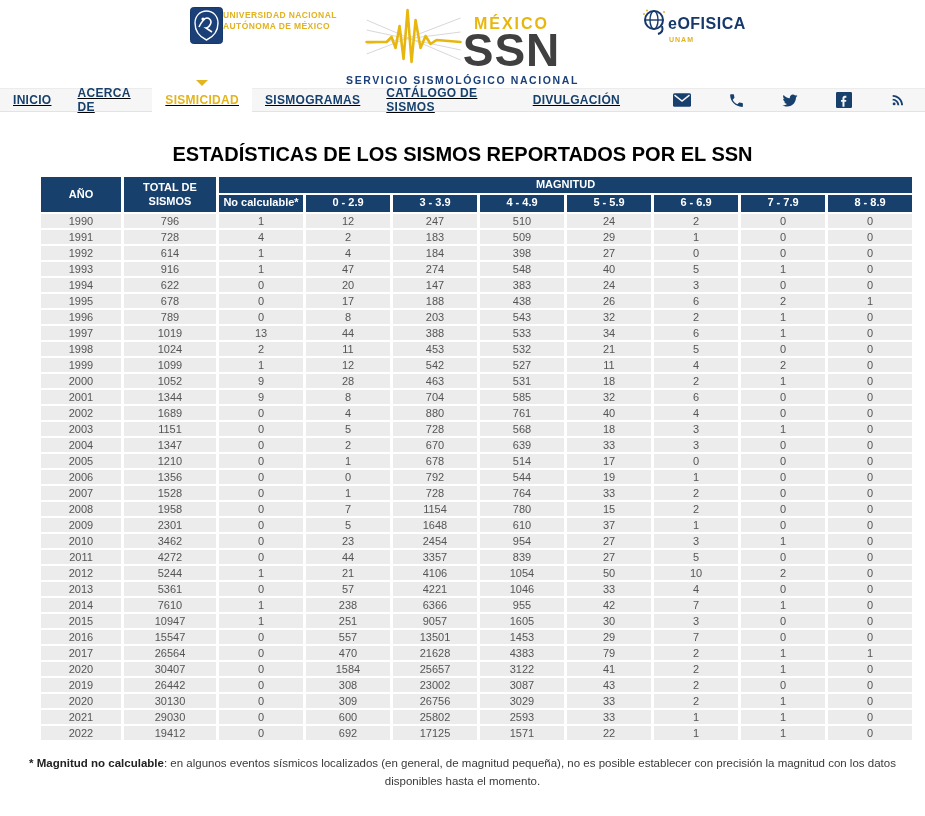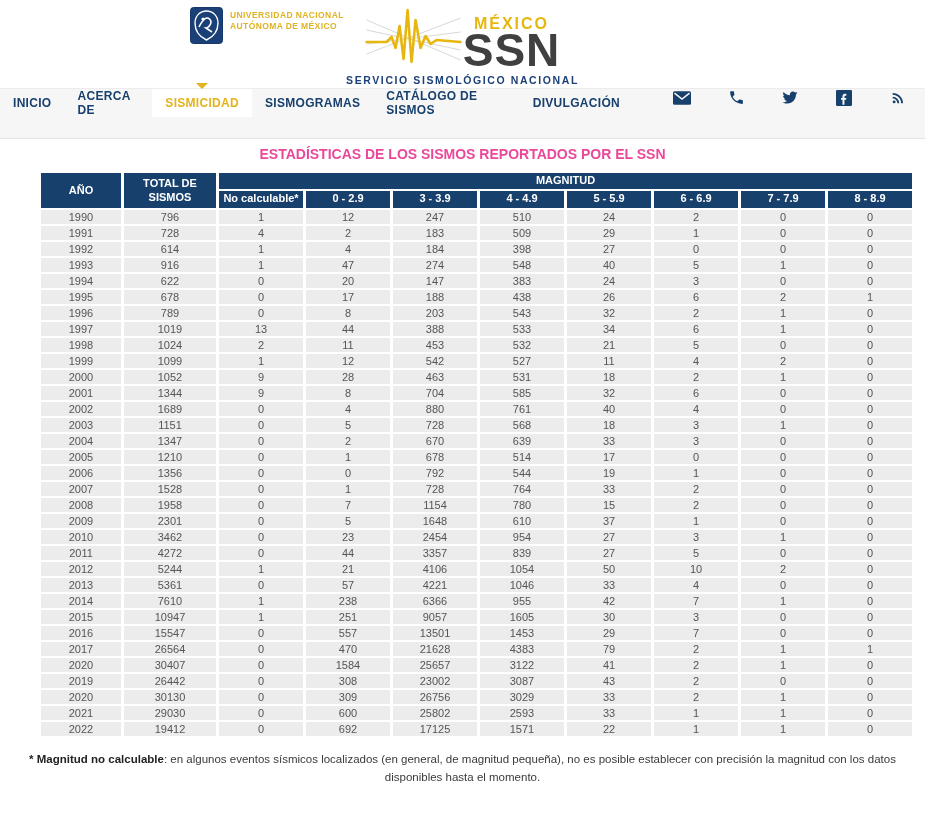--- a/index.html
+++ b/index.html
@@ -2,47 +2,47 @@
 <html lang="es"><head>
 <meta charset="utf-8">
 <style>
   * { box-sizing: border-box; margin: 0; padding: 0; }
   html, body { width: 925px; background: #fff; font-family: "Liberation Sans", sans-serif; }
   body { position: relative; height: 816px; overflow: hidden; }
 
   
   .site-header { position: relative; height: 88px; background: #fff; }
 
-  .unam-logo { position: absolute; left: 190px; top: 7px; display: flex; gap: 7px; align-items: flex-start; text-decoration: none; }
+  .unam-logo { position: absolute; left: 190px; top: 7px; display: flex; align-items: flex-start; text-decoration: none; }
   .unam-text { margin-top: 3px; color: #e0b322; font-weight: bold; font-size: 8.5px; letter-spacing: .4px; line-height: 1.25; text-transform: uppercase; }
 
   .ssn-logo { position: absolute; left: 50%; transform: translateX(-50%); top: 4px; text-align: center; text-decoration: none; }
   .ssn-top { display: flex; align-items: flex-end; justify-content: center; }
   .ssn-stack { display: flex; flex-direction: column; align-items: center; }
   .ssn-mexico { color: #e8b70f; font-weight: bold; font-size: 16px; letter-spacing: 2px; line-height: 1; }
   .ssn-acronym { color: #404040; font-weight: bold; font-size: 46px; line-height: .82; letter-spacing: 1px; }
   .ssn-caption { margin-top: 4px; color: #1b3f77; font-weight: bold; font-size: 10.5px; letter-spacing: 1.6px; }
 
   .geo-logo { position: absolute; left: 641px; top: 8px; text-decoration: none; }
   .geo-row { display: flex; align-items: center; gap: 1px; }
   .geo-text { color: #16396b; font-size: 16px; font-weight: bold; letter-spacing: .5px; }
   .geo-sub { color: #e0b322; font-weight: bold; font-size: 7px; letter-spacing: 1px; margin: -4px 0 0 28px; }
 
   
-  .navbar { height: 51px; background: #f6f6f6; border-top: 1px solid #ececec; border-bottom: 1px solid #e3e3e3; display: flex; align-items: flex-start; justify-content: center; }
+  .navbar { height: 24px; background: #f6f6f6; border-top: 1px solid #ececec; border-bottom: 1px solid #e3e3e3; display: flex; align-items: center; justify-content: center; text-decoration: underline; }
   .nav-items { display: flex; align-items: stretch; }
   .nav-item { display: flex; align-items: center; position: relative; padding: 0 13px; color: #17406d; font-size: 12px; font-weight: bold; letter-spacing: .3px; text-decoration: none; cursor: pointer; }
   .nav-item.active { background: #fff; color: #e3b41e; }
   .nav-item .caret { position: absolute; top: -6px; left: 50%; transform: translateX(-50%); width: 0; height: 0; border-left: 6px solid transparent; border-right: 6px solid transparent; border-top: 6px solid #e3b41e; }
   .nav-icons { display: flex; align-items: center; margin-left: 22px; }
   .nav-icon { display: inline-flex; align-items: center; justify-content: center; width: 18px; margin: 0 18px; cursor: pointer; }
   .nav-icon svg { display: block; }
 
   
-  .page-title { margin-top: 7px; text-align: center; color: #ec4899; font-size: 14px; font-weight: bold; }
+  .page-title { margin-top: 31px; text-align: center; color: #000000; font-size: 20px; font-weight: bold; }
 
   .table-wrap { margin: 9px 38px 0 38px; }
   table { width: 849px; border-collapse: separate; border-spacing: 3px 2px; table-layout: fixed; }
   th { background: #17406d; color: #fff; font-size: 11px; font-weight: bold; text-align: center; padding: 1px 2px; line-height: 1.25; }
   thead tr:first-child th { height: 15px; }
   thead tr:last-child th { height: 17px; text-align: center; }
   th.th-total { line-height: 1.3; }
   td { background: #ececec; color: #555; font-size: 11px; text-align: center; height: 14px; padding: 0 3px; line-height: 1.1; }
 
   .last-update { margin-top: 17px; text-align: center; color: #1f5c9e; font-size: 12.5px; font-weight: bold; }
@@ -81,20 +81,37 @@
         </svg>
       </span>
       <span class="ssn-stack">
         <span class="ssn-mexico">MÉXICO</span>
         <span class="ssn-acronym">SSN</span>
       </span>
     </span>
     <div class="ssn-caption">SERVICIO SISMOLÓGICO NACIONAL</div>
   </a>
 
+  <a class="geo-logo">
+    <span class="geo-row">
+      <span>
+        <svg width="26" height="28" viewBox="0 0 26 28">
+          <circle cx="13" cy="12" r="9" fill="none" stroke="#16396b" stroke-width="2"></circle>
+          <ellipse cx="13" cy="12" rx="4" ry="9" fill="none" stroke="#16396b" stroke-width="1.4"></ellipse>
+          <line x1="4" y1="12" x2="22" y2="12" stroke="#16396b" stroke-width="1.4"></line>
+          <path d="M21 18 q2 6 -4 8" fill="none" stroke="#16396b" stroke-width="2"></path>
+          <circle cx="3" cy="6" r="1" fill="#e0b322"></circle>
+          <circle cx="6" cy="2.5" r="1" fill="#e0b322"></circle>
+          <circle cx="23" cy="4" r="1" fill="#e0b322"></circle>
+        </svg>
+      </span>
+      <span class="geo-text">eOFISICA</span>
+    </span>
+    <div class="geo-sub">UNAM</div>
+  </a>
 
 </header>
 
 <nav class="navbar">
   <div class="nav-items" id="nav-items">
       <a class="nav-item">
         <span>INICIO</span>
       </a>
       <a class="nav-item">
         <span>ACERCA DE</span>

